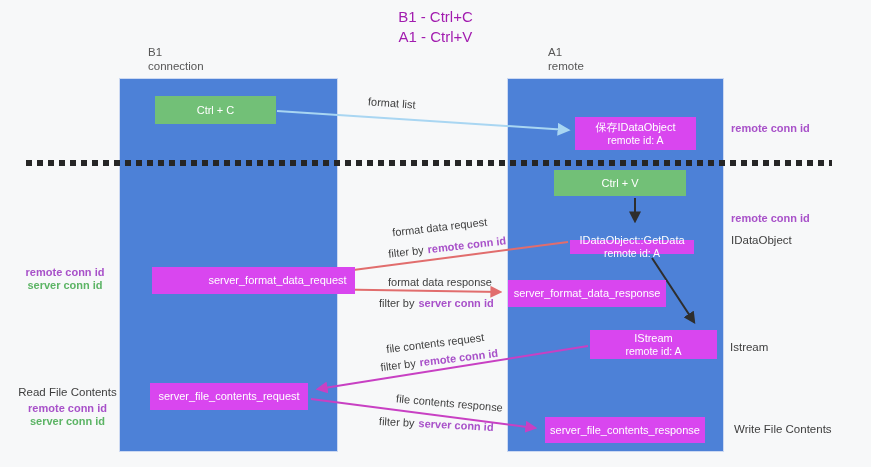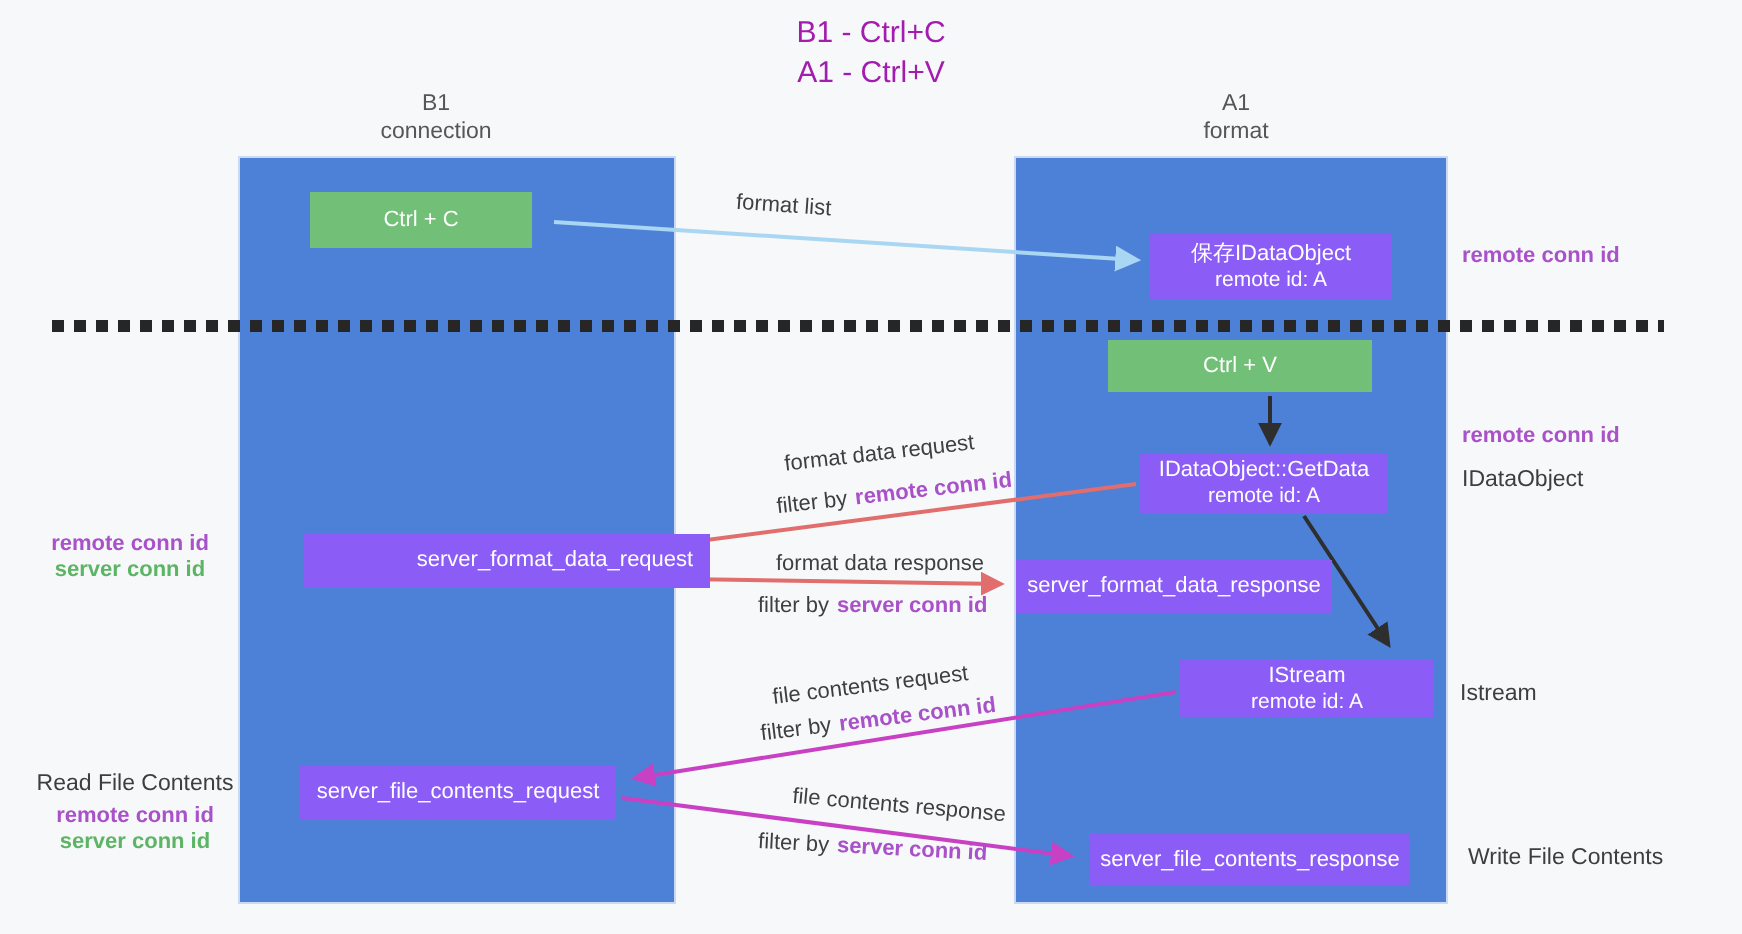--- a/index.html
+++ b/index.html
@@ -1,34 +1,34 @@
 <!DOCTYPE html>
 <html><head>
 <meta charset="utf-8">
 <style>
   html,body{margin:0;padding:0;}
   body{font-family:"Liberation Sans","DejaVu Sans",sans-serif;background:#f7f8f9;}
   .stage{position:relative;width:871px;height:467px;background:#f7f8f9;overflow:hidden;}
 
   .title{position:absolute;left:0;top:7px;width:871px;text-align:center;
          font-size:15px;line-height:20px;color:#a21caf;}
-  .lane-header{position:absolute;top:45px;width:140px;text-align:center;
+  .lane-header{position:absolute;top:45px;width:140px;
          font-size:11.5px;line-height:14px;color:#565656;}
   .lane{position:absolute;top:79px;height:372px;background:#4d81d7;
         box-shadow:0 0 0 1px #ccd9f2;}
   .lane.b1{left:120px;width:217px;}
   .lane.a1{left:508px;width:215px;}
 
   svg.overlay{position:absolute;left:0;top:0;z-index:2;}
 
   .node{position:absolute;z-index:3;display:flex;flex-direction:column;
         align-items:center;justify-content:center;text-align:center;
         color:#ffffff;font-size:11px;line-height:13px;}
   .green{background:#72c077;}
-  .orange{background:#8b5cf6;}
+  .orange{background:#d946ef;}
   .node .l2{font-size:10.5px;}
 
   .ann{position:absolute;z-index:4;font-size:11px;color:#3f3f3f;white-space:nowrap;}
   .purple{color:#a851c9;font-weight:bold;}
   .greent{color:#5cb465;font-weight:bold;}
   .fb{margin-right:4px;}
   .sidelabel{position:absolute;z-index:4;font-size:11px;white-space:nowrap;}
   .dark{color:#3e3e3e;font-size:11.5px;}
   .leftgroup{position:absolute;z-index:4;text-align:center;font-size:11px;line-height:13px;}
 </style>
@@ -41,21 +41,21 @@
     <div>B1 - Ctrl+C</div>
     <div>A1 - Ctrl+V</div>
   </div>
 
   <div class="lane-header" style="left:148px;">
     <div>B1</div>
     <div>connection</div>
   </div>
   <div class="lane-header" style="left:548px;">
     <div>A1</div>
-    <div>format</div>
+    <div>remote</div>
   </div>
 
   <div class="lane b1"></div>
   <div class="lane a1"></div>
 
   <svg class="overlay" width="871" height="467">
     <defs>
       <marker id="m-blue" viewBox="0 0 10 10" refX="8" refY="5" markerWidth="6.5" markerHeight="6.5" orient="auto-start-reverse">
         <path d="M0,0 L10,5 L0,10 z" fill="#a9d6f2"></path>
         </marker>
@@ -74,34 +74,34 @@
 
     <line x1="277" y1="111" x2="568" y2="130" stroke="#a9d6f2" stroke-width="2" marker-end="url(#m-blue)"></line>
     <line x1="635" y1="198" x2="635" y2="221" stroke="#2e2e2e" stroke-width="2" marker-end="url(#m-black)"></line>
     <line x1="652" y1="258" x2="694" y2="322" stroke="#2e2e2e" stroke-width="2" marker-end="url(#m-black)"></line>
     <line x1="568" y1="242" x2="315" y2="275" stroke="#e16d6d" stroke-width="2" marker-end="url(#m-red)"></line>
     <line x1="310" y1="289" x2="500" y2="292" stroke="#e16d6d" stroke-width="2" marker-end="url(#m-red)"></line>
     <line x1="588" y1="346" x2="318" y2="389" stroke="#c840c3" stroke-width="2" marker-end="url(#m-mag)"></line>
     <line x1="311" y1="399" x2="535" y2="428" stroke="#c840c3" stroke-width="2" marker-end="url(#m-mag)"></line>
   </svg>
 
-  <div class="node green" style="left:155px;top:96px;width:111px;height:28px;">
+  <div class="node green" style="left:155px;top:96px;width:121px;height:28px;">
     <div>Ctrl + C</div>
   </div>
 
   <div class="node orange" style="left:575px;top:117px;width:121px;height:33px;">
     <div>保存IDataObject</div>
     <div class="l2">remote id: A</div>
   </div>
 
   <div class="node green" style="left:554px;top:170px;width:132px;height:26px;">
     <div>Ctrl + V</div>
   </div>
 
-  <div class="node orange" style="left:570px;top:227px;width:124px;height:30px;">
+  <div class="node orange" style="left:570px;top:240px;width:124px;height:14px;">
     <div>IDataObject::GetData</div>
     <div class="l2">remote id: A</div>
   </div>
 
   <div class="node orange" style="left:152px;top:267px;width:155px;height:27px;padding-left:48px;">
     <div>server_format_data_request</div>
   </div>
 
   <div class="node orange" style="left:508px;top:280px;width:158px;height:27px;">
     <div>server_format_data_response</div>

